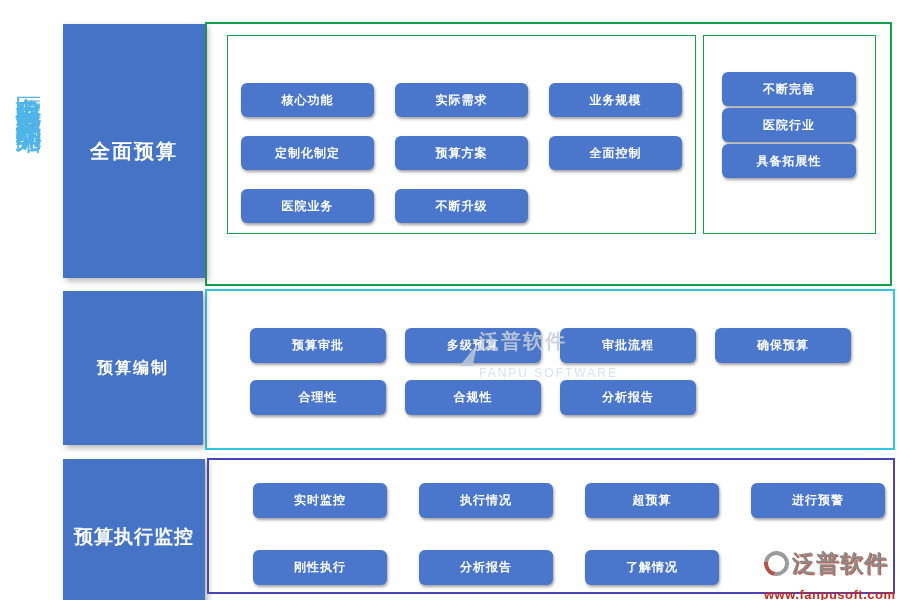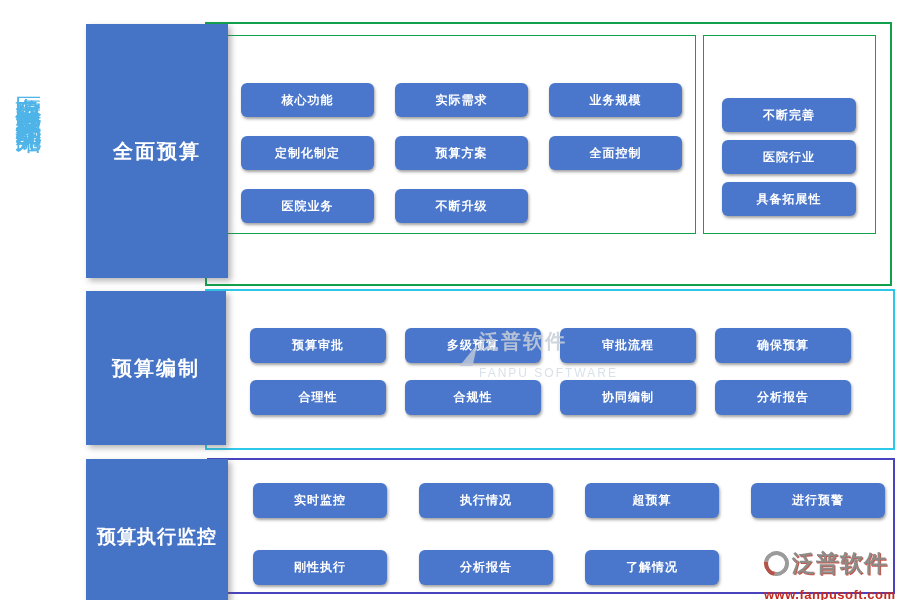--- a/index.html
+++ b/index.html
@@ -16,38 +16,37 @@
     font-size:26px; letter-spacing:2px; color:#4FB4E8;
     font-weight:500;
   }
 
   
   .hdr-box {
     position:absolute; background:#4573C5; z-index:3;
     display:flex; align-items:center; justify-content:center;
     color:#ffffff; font-weight:bold; letter-spacing:2px;
     box-shadow:3px 3px 6px rgba(90,90,90,0.45);
-    margin-left:23px;
   }
   #hdr-1 { left:63px; top:24px;  width:142px; height:254px; font-size:20px; }
-  #hdr-2 { left:63px; top:291px; width:140px; height:154px; font-size:20px; }
+  #hdr-2 { left:63px; top:291px; width:140px; height:154px; font-size:16px; }
   #hdr-3 { left:63px; top:459px; width:142px; height:156px; font-size:19px; letter-spacing:1px; }
 
   
   .panel { position:absolute; background:#ffffff; z-index:1; }
   #panel-1 { left:205px; top:22px;  width:683px; height:260px; border:2px solid #11A14D; }
   #box-1a  { left:227px; top:35px;  width:467px; height:197px; border:1.5px solid #11A14D; z-index:2;}
   #box-1b  { left:703px; top:35px;  width:171px; height:197px; border:1.5px solid #11A14D; z-index:2;}
   #panel-2 { left:205px; top:289px; width:686px; height:157px; border:2px solid #2CC8EA; }
   #panel-3 { left:207px; top:458px; width:684px; height:132px; border:2px solid #4A43BF; }
 
   
   .grid { position:absolute; display:grid; z-index:4; }
   #grid-1a { left:241px; top:83px;  grid-template-columns:repeat(3,133px); grid-auto-rows:34px; column-gap:21px; row-gap:19px; }
-  #grid-1b { left:722px; top:98px;  grid-template-columns:134px;           grid-auto-rows:34px; row-gap:8px; }
+  #grid-1b { left:722px; top:72px;  grid-template-columns:134px;           grid-auto-rows:34px; row-gap:2px; }
   #grid-2  { left:250px; top:328px; grid-template-columns:repeat(4,136px); grid-auto-rows:35px; column-gap:19px; row-gap:17px; }
   #grid-3  { left:253px; top:483px; grid-template-columns:repeat(4,134px); grid-auto-rows:35px; column-gap:20px; row-gap:20px;gap:32px; }
 
   .feature-btn {
     background:#4A77CB; border-radius:6px;
     display:flex; align-items:center; justify-content:center;
     color:#ffffff; font-weight:bold; font-size:12px; letter-spacing:1px;
     box-shadow:1px 2px 3px rgba(70,70,70,0.5);
     white-space:nowrap;
   }
@@ -113,21 +112,20 @@
 
   <div class="panel" id="panel-2"></div>
   <div class="hdr-box" id="hdr-2">预算编制</div>
   <div class="grid" id="grid-2">
       <div class="feature-btn">预算审批</div>
       <div class="feature-btn">多级预算</div>
       <div class="feature-btn">审批流程</div>
       <div class="feature-btn">确保预算</div>
       <div class="feature-btn">合理性</div>
       <div class="feature-btn">合规性</div>
-      <div class="feature-btn">协同编制</div>
       <div class="feature-btn">分析报告</div>
     </div>
 
   <div class="panel" id="panel-3"></div>
   <div class="hdr-box" id="hdr-3">预算执行监控</div>
   <div class="grid" id="grid-3">
       <div class="feature-btn">实时监控</div>
       <div class="feature-btn">执行情况</div>
       <div class="feature-btn">超预算</div>
       <div class="feature-btn">进行预警</div>

